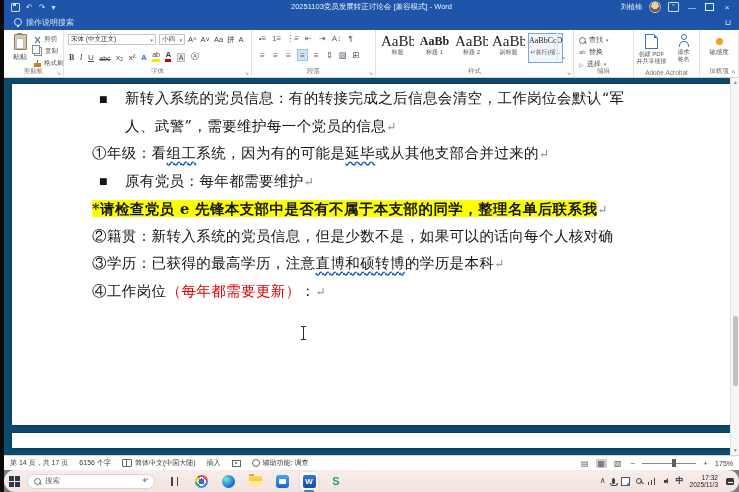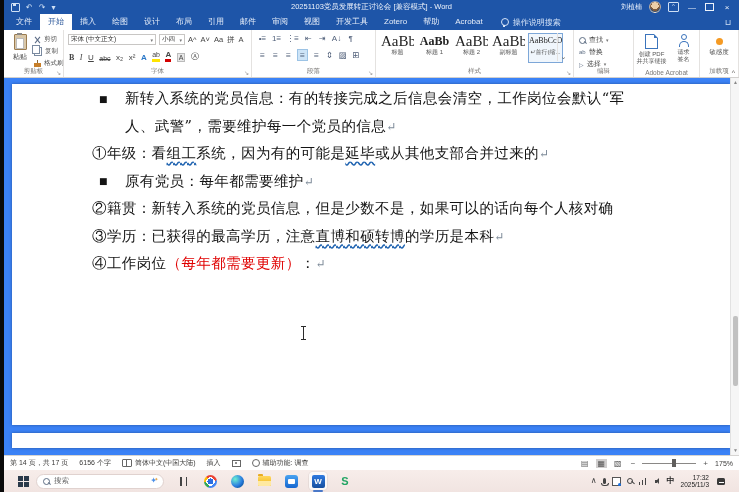--- a/index.html
+++ b/index.html
@@ -110,21 +110,21 @@
   .person-ic::before{content:"";position:absolute;left:3px;top:0;width:4px;height:4px;border:1px solid #3b74bc;border-radius:50%;}
   .person-ic::after{content:"";position:absolute;left:1px;top:7px;width:8px;height:5px;border:1px solid #3b74bc;border-bottom:none;border-radius:5px 5px 0 0;}
   .acro-label{font-size:6px;color:#555;line-height:7px;}
 
   
   #g-addin{width:39px;text-align:center;}
   .orange-dot{width:7px;height:7px;border-radius:50%;background:#f59a23;margin:8px auto 3px;}
   #addin-btn-label{font-size:6.5px;color:#555;}
 
   
-  #docarea{position:absolute;left:0;top:78px;right:0;height:377px;background:#3b82f6;}
+  #docarea{position:absolute;left:0;top:78px;right:0;height:377px;background:#0c4a6e;}
   .page{position:absolute;left:8px;right:9px;background:#fff;box-shadow:0 0 3px rgba(0,0,0,.35);}
   #page1{top:6px;height:341px;}
   #page2{top:355px;height:15px;}
   #doc-content{position:absolute;left:80px;top:1px;right:48px;overflow:hidden;
     font-family:"DejaVu Serif","Liberation Serif",serif;font-size:14.5px;letter-spacing:.4px;color:#141414;}
   .para{height:27.5px;line-height:27.5px;white-space:nowrap;}
   .para.bullet{padding-left:7px;}
   .para.cont{padding-left:33px;}
   .bul{font-size:9px;margin-right:17px;vertical-align:1.5px;}
   .seg-hl{background:#ffff00;font-weight:bold;}
@@ -151,21 +151,21 @@
   .sb-acc{width:6px;height:6px;border:1px solid #666;border-radius:50%;position:relative;}
   #sb-right{margin-left:auto;display:flex;align-items:center;gap:5px;}
   .vm{font-size:8px;color:#555;padding:0 2px;}
   .vm.sel{background:#d0cece;}
   #zoom-track{width:54px;height:1px;background:#8a8886;position:relative;}
   #zoom-thumb{position:absolute;left:55%;top:-3.5px;width:4px;height:8px;background:#605e5c;}
   #zoom-val{font-size:7px;min-width:18px;text-align:right;}
 
   
   #taskbar{position:absolute;left:0;right:0;top:470px;height:22px;background:linear-gradient(#f7edea,#f1e4e1);
-    display:flex;align-items:center;padding:0 14px;box-sizing:border-box;}
+    display:flex;align-items:center;padding:0 5px;box-sizing:border-box;border-radius:11px;}
   #start{width:11px;height:11px;background-color:#2b3a4a;background-image:linear-gradient(#f3e9e7,#f3e9e7),linear-gradient(#f3e9e7,#f3e9e7);background-size:1px 100%,100% 1px;background-position:center;background-repeat:no-repeat;margin-right:7px;}
   #searchbox{width:128px;height:15px;background:#fff;border:1px solid #e0d2cf;border-radius:8px;
     display:flex;align-items:center;gap:4px;padding:0 6px;box-sizing:border-box;}
   #search-label{font-size:7.5px;color:#666;}
   .spark{margin-left:auto;font-size:8px;color:#4a8fe8;position:relative;line-height:8px;}
   .spark::after{content:"✦";position:absolute;left:4px;top:-2px;font-size:5px;color:#e8a64a;}
   #tb-icons{display:flex;align-items:center;gap:9px;margin-left:10px;}
   .tbslot{position:relative;width:18px;height:18px;display:flex;align-items:center;justify-content:center;}
   .tbslot.active{background:rgba(255,255,255,.7);border-radius:4px;box-shadow:0 0 0 1px rgba(0,0,0,.05);}
   .indic{position:absolute;bottom:-1.5px;left:4px;width:10px;height:2px;border-radius:1px;background:#4a78c8;}
@@ -219,36 +219,20 @@
         <span id="tb-user">刘植楠</span>
         <span class="avatar"></span>
         <span class="ribbon-disp">^</span>
         <span class="win-btn">—</span>
         <span class="maxbox"></span>
         <span class="win-btn">×</span>
       </div>
     </div>
 
     <div id="tabsbar">
-      <div id="tabs-list">
-          <span class="tab">文件</span>
-          <span class="tab active">开始</span>
-          <span class="tab">插入</span>
-          <span class="tab">绘图</span>
-          <span class="tab">设计</span>
-          <span class="tab">布局</span>
-          <span class="tab">引用</span>
-          <span class="tab">邮件</span>
-          <span class="tab">审阅</span>
-          <span class="tab">视图</span>
-          <span class="tab">开发工具</span>
-          <span class="tab">Zotero</span>
-          <span class="tab">帮助</span>
-          <span class="tab">Acrobat</span>
-        </div>
       <div id="tellme">
         <span class="bulb"></span>
         <span>操作说明搜索</span>
       </div>
       <div id="tabsbar-right">⊔</div>
     </div>
 
     <div id="ribbon">
       <div class="rgroup" id="g-clip">
         <div id="paste-btn">
@@ -398,20 +382,21 @@
       </div>
     </div>
 
     <div id="docarea">
       <div class="page" id="page1">
         <div id="doc-content">
             <div class="para bullet"><span class="bul">■</span><span class="seg-plain">新转入系统的党员信息：有的转接完成之后信息会清空，工作岗位会默认“军</span></div>
             <div class="para cont"><span class="seg-plain">人、武警”，需要维护每一个党员的信息</span><span class="seg-mark">↵</span></div>
             <div class="para plain"><span class="seg-plain">①年级：看</span><span class="seg-wavy">组工</span><span class="seg-plain">系统，因为有的可能是</span><span class="seg-wavy">延毕</span><span class="seg-plain">或从其他支部合并过来的</span><span class="seg-mark">↵</span></div>
             <div class="para bullet"><span class="bul">■</span><span class="seg-plain">原有党员：每年都需要维护</span><span class="seg-mark">↵</span></div>
+            <div class="para plain"><span class="seg-hl">*请检查党员 e 先锋本支部中是否有不属于本支部的同学，整理名单后联系我</span><span class="seg-mark">↵</span></div>
             <div class="para plain"><span class="seg-plain">②籍贯：新转入系统的党员信息，但是少数不是，如果可以的话向每个人核对确</span></div>
             <div class="para plain"><span class="seg-plain">③学历：已获得的最高学历，注意</span><span class="seg-wavy">直博和硕转博</span><span class="seg-plain">的学历是本科</span><span class="seg-mark">↵</span></div>
             <div class="para plain"><span class="seg-plain">④工作岗位</span><span class="seg-red">（每年都需要更新）</span><span class="seg-plain">：</span><span class="seg-mark">↵</span></div>
           </div>
       </div>
       <div class="page" id="page2"></div>
       <div id="ibeam"></div>
       <div id="vscroll">
         <span class="scroll-arrow" style="top:0;">▲</span>
         <div id="vthumb"></div>

